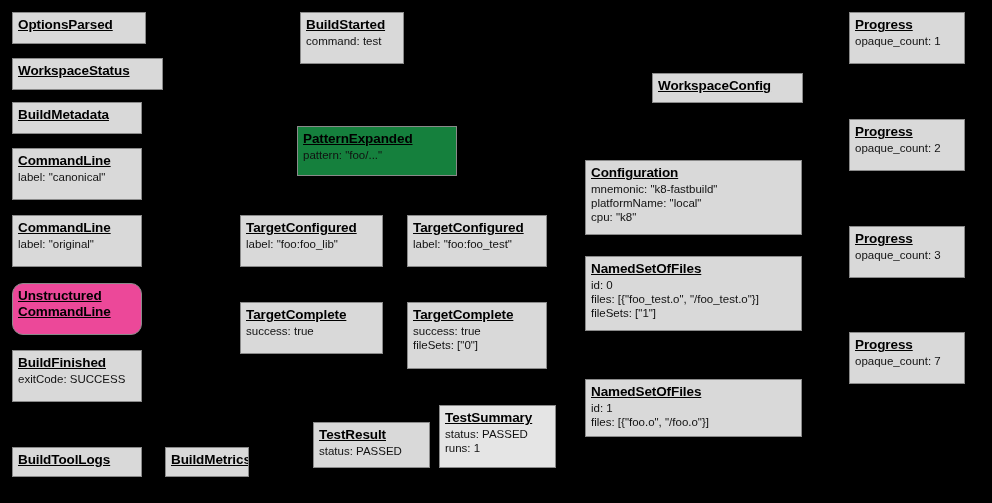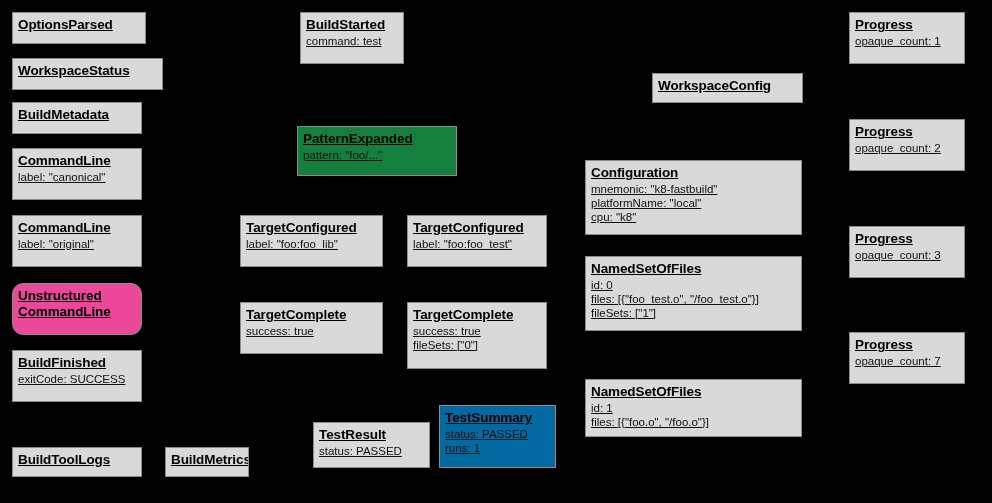--- a/index.html
+++ b/index.html
@@ -34,21 +34,20 @@
     color: #000000;
     letter-spacing: -0.1px;
   }
   .node-fields {
     font-size: 11.5px;
     font-weight: normal;
     line-height: 14px;
     white-space: pre-line;
     color: #111111;
     margin-top: 1px;
-    text-decoration: underline;
   }
   .node-fields:empty { display: none; }
 </style>
 </head>
 <body>
 
 <div id="canvas" style="background: rgb(0, 0, 0);">
     <div class="node" style="left: 12px; top: 12px; width: 134px; height: 32px; background: rgb(217, 217, 217); border-color: rgb(138, 138, 138); color: rgb(0, 0, 0);">
       <div class="node-title">OptionsParsed</div>
     </div>
@@ -102,21 +101,21 @@
     </div>
     <div class="node" style="left: 407px; top: 302px; width: 140px; height: 67px; background: rgb(217, 217, 217); border-color: rgb(138, 138, 138); color: rgb(0, 0, 0);">
       <div class="node-title">TargetComplete</div>
       <div class="node-fields">success: true
 fileSets: ["0"]</div>
     </div>
     <div class="node" style="left: 313px; top: 422px; width: 117px; height: 46px; background: rgb(217, 217, 217); border-color: rgb(138, 138, 138); color: rgb(0, 0, 0);">
       <div class="node-title">TestResult</div>
       <div class="node-fields">status: PASSED</div>
     </div>
-    <div class="node" style="left: 439px; top: 405px; width: 117px; height: 63px; background: #0369a1; border-color: rgb(138, 138, 138); color: rgb(0, 0, 0);">
+    <div class="node" style="left: 439px; top: 405px; width: 117px; height: 63px; background: #e5e5e5; border-color: rgb(138, 138, 138); color: rgb(0, 0, 0);">
       <div class="node-title">TestSummary</div>
       <div class="node-fields">status: PASSED
 runs: 1</div>
     </div>
     <div class="node" style="left: 652px; top: 73px; width: 151px; height: 30px; background: rgb(217, 217, 217); border-color: rgb(138, 138, 138); color: rgb(0, 0, 0);">
       <div class="node-title">WorkspaceConfig</div>
     </div>
     <div class="node" style="left: 585px; top: 160px; width: 217px; height: 75px; background: rgb(217, 217, 217); border-color: rgb(138, 138, 138); color: rgb(0, 0, 0);">
       <div class="node-title">Configuration</div>
       <div class="node-fields">mnemonic: "k8-fastbuild"

